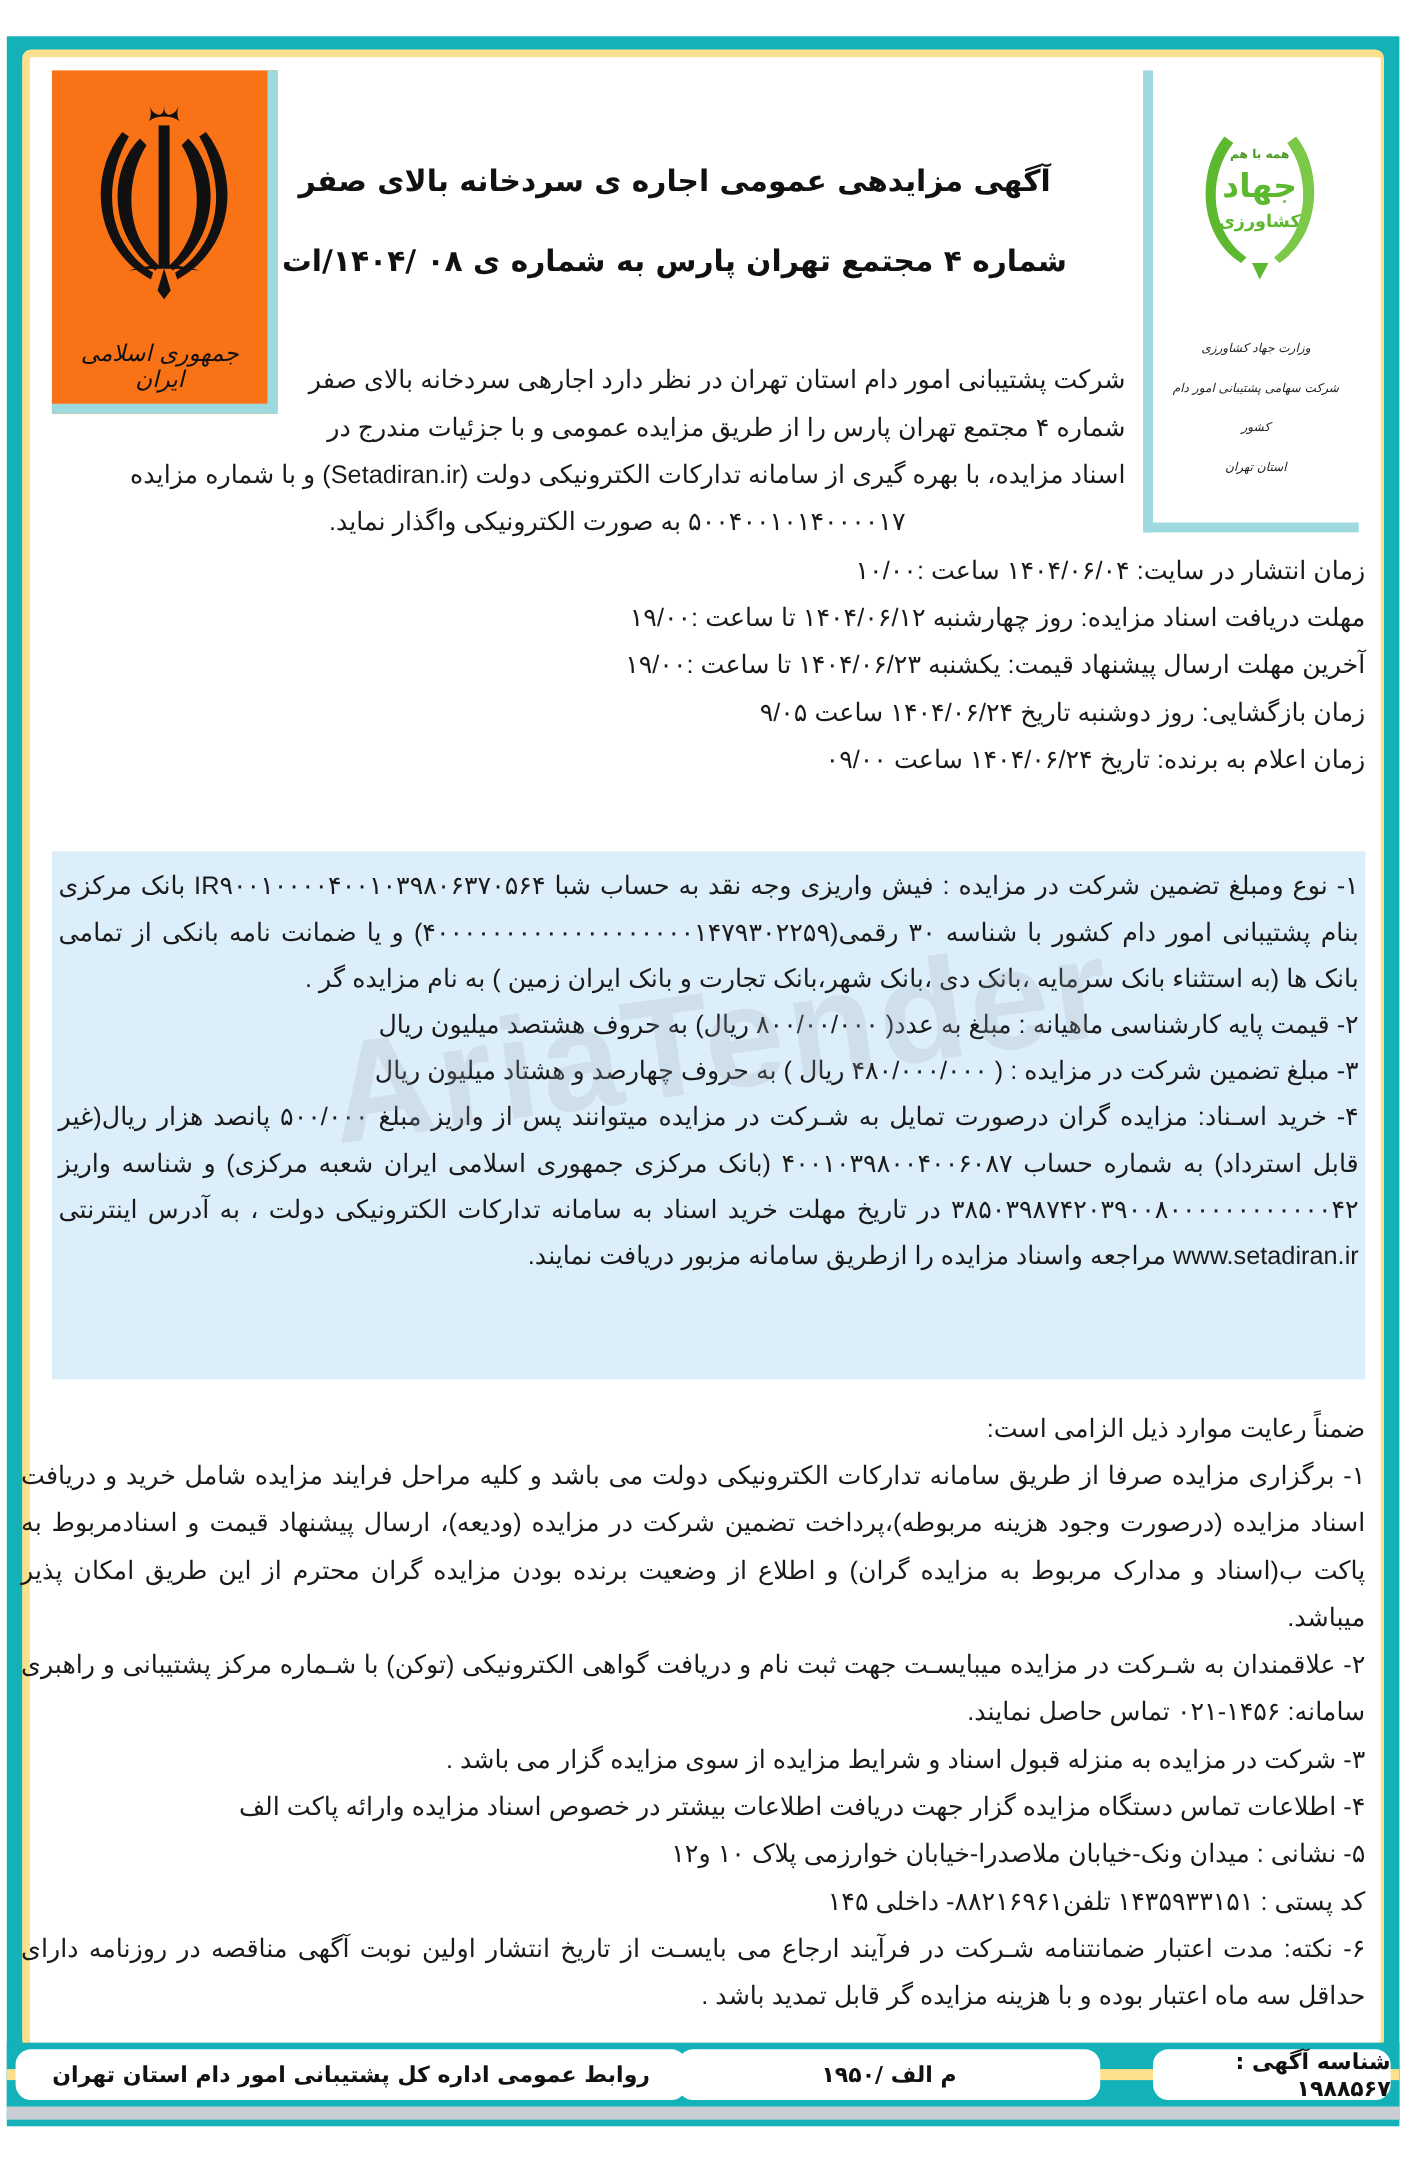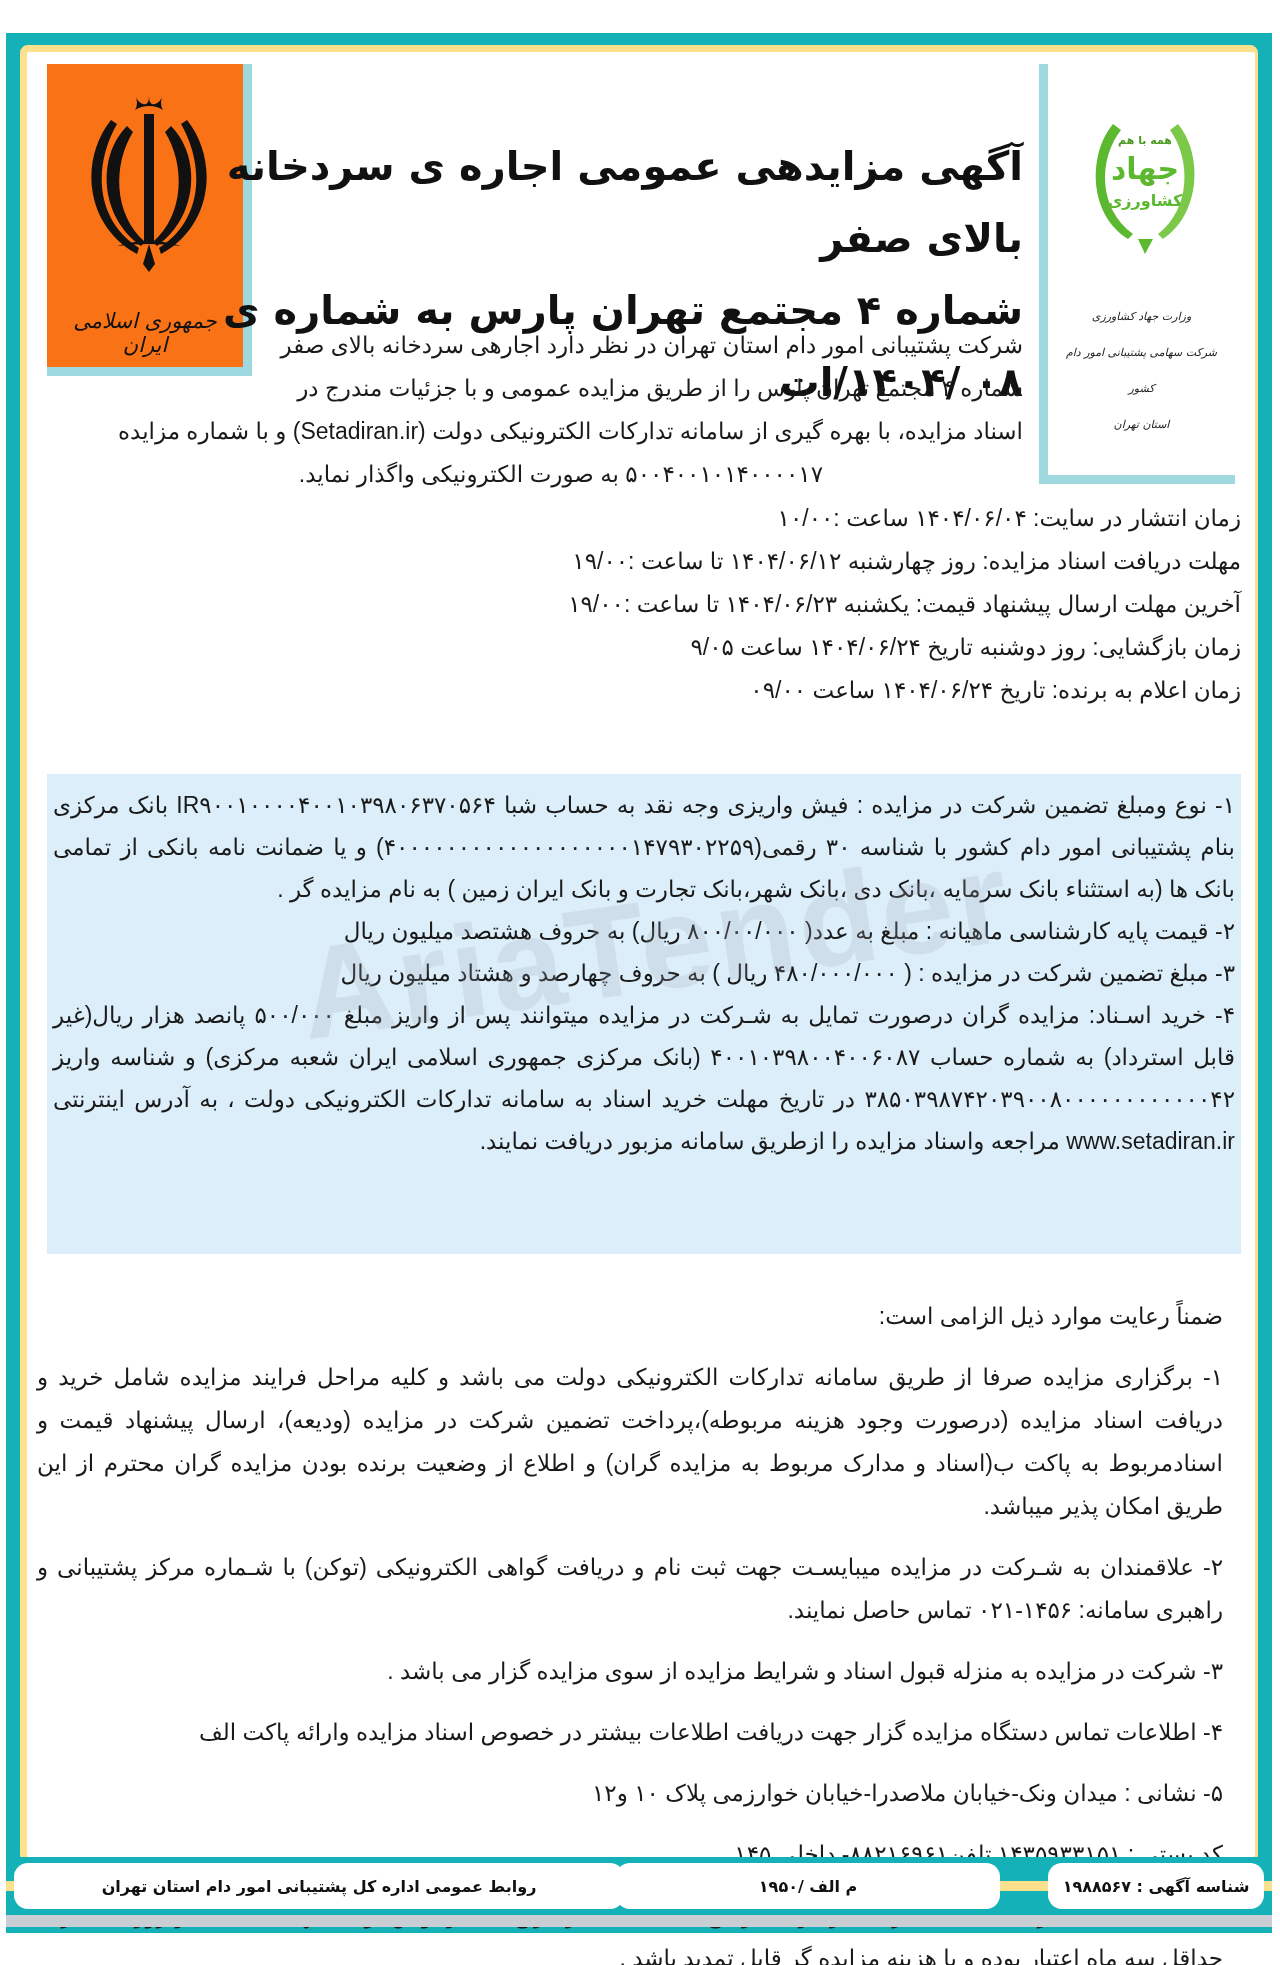--- a/index.html
+++ b/index.html
@@ -33,22 +33,22 @@
       position: absolute; left: 10px; right: 10px; top: 245px; text-align: center;
       font-family: "DejaVu Serif", serif; font-style: italic; font-size: 21px; color: #111;
     }
     .jahad-logo { position: absolute; left: 35px; top: 30px; width: 125px; height: 170px; }
     .jahad-caption {
       position: absolute; left: 6px; right: 6px; top: 235px; text-align: center;
       font-family: "DejaVu Serif", serif; font-style: italic; font-size: 11px; line-height: 36px; color: #222;
     }
 
     .title {
-      position: absolute; right: 232px; top: 78px; width: 820px; text-align: right;
-      font-family: "DejaVu Sans", sans-serif; font-weight: bold; font-size: 40px; line-height: 72px;
+      position: absolute; right: 232px; top: 78px; width: 820px; text-align: center;
+      font-family: "DejaVu Sans", sans-serif; font-weight: bold; font-size: 27px; line-height: 72px;
       color: #111; letter-spacing: -0.5px;
     }
     .body-text {
       font-family: Liberation Sans, sans-serif; font-size: 23px; color: #1a1a1a;
       text-align: justify; text-align-last: right;
     }
     .intro {
       position: absolute; right: 232px; top: 272px; width: 1020px; line-height: 43px;
     }
     .intro .wide { display: block; width: 1225px; }
@@ -62,31 +62,31 @@
     }
     .highlight p { margin: 0; }
     .watermark {
       position: absolute; left: 250px; top: 150px; font-size: 130px; font-weight: bold;
       color: rgba(160,170,180,0.22); transform: rotate(-8deg); letter-spacing: 4px; direction: ltr;
       pointer-events: none;
     }
     .notes {
       position: absolute; right: 14px; top: 1225px; width: 1222px; line-height: 43px;
     }
-    .notes p { margin: 18px; }
+    .notes p { margin: 0; }
 
     .footer {
       position: absolute; left: 6px; top: 1857px; width: 1266px; height: 58px;
       background: #14b1b8;
     }
     .footer-stripe { position: absolute; left: 0; right: 0; top: 24px; height: 10px; background: #fde08b; }
     .footer-seg {
       position: absolute; top: 6px; height: 46px; background: #fff; border-radius: 14px;
       display: flex; align-items: center; justify-content: center;
-      font-weight: bold; font-size: 16px; color: #111;
+      font-weight: bold; font-size: 20px; color: #111;
     }
     .footer-shadow { position: absolute; left: 6px; top: 1915px; width: 1266px; height: 12px; background: #c9ced4; }
   </style>
 </head>
 <body>
 
 <div class="frame">
   <div class="inner">
 
     <div class="logo-box-left">

